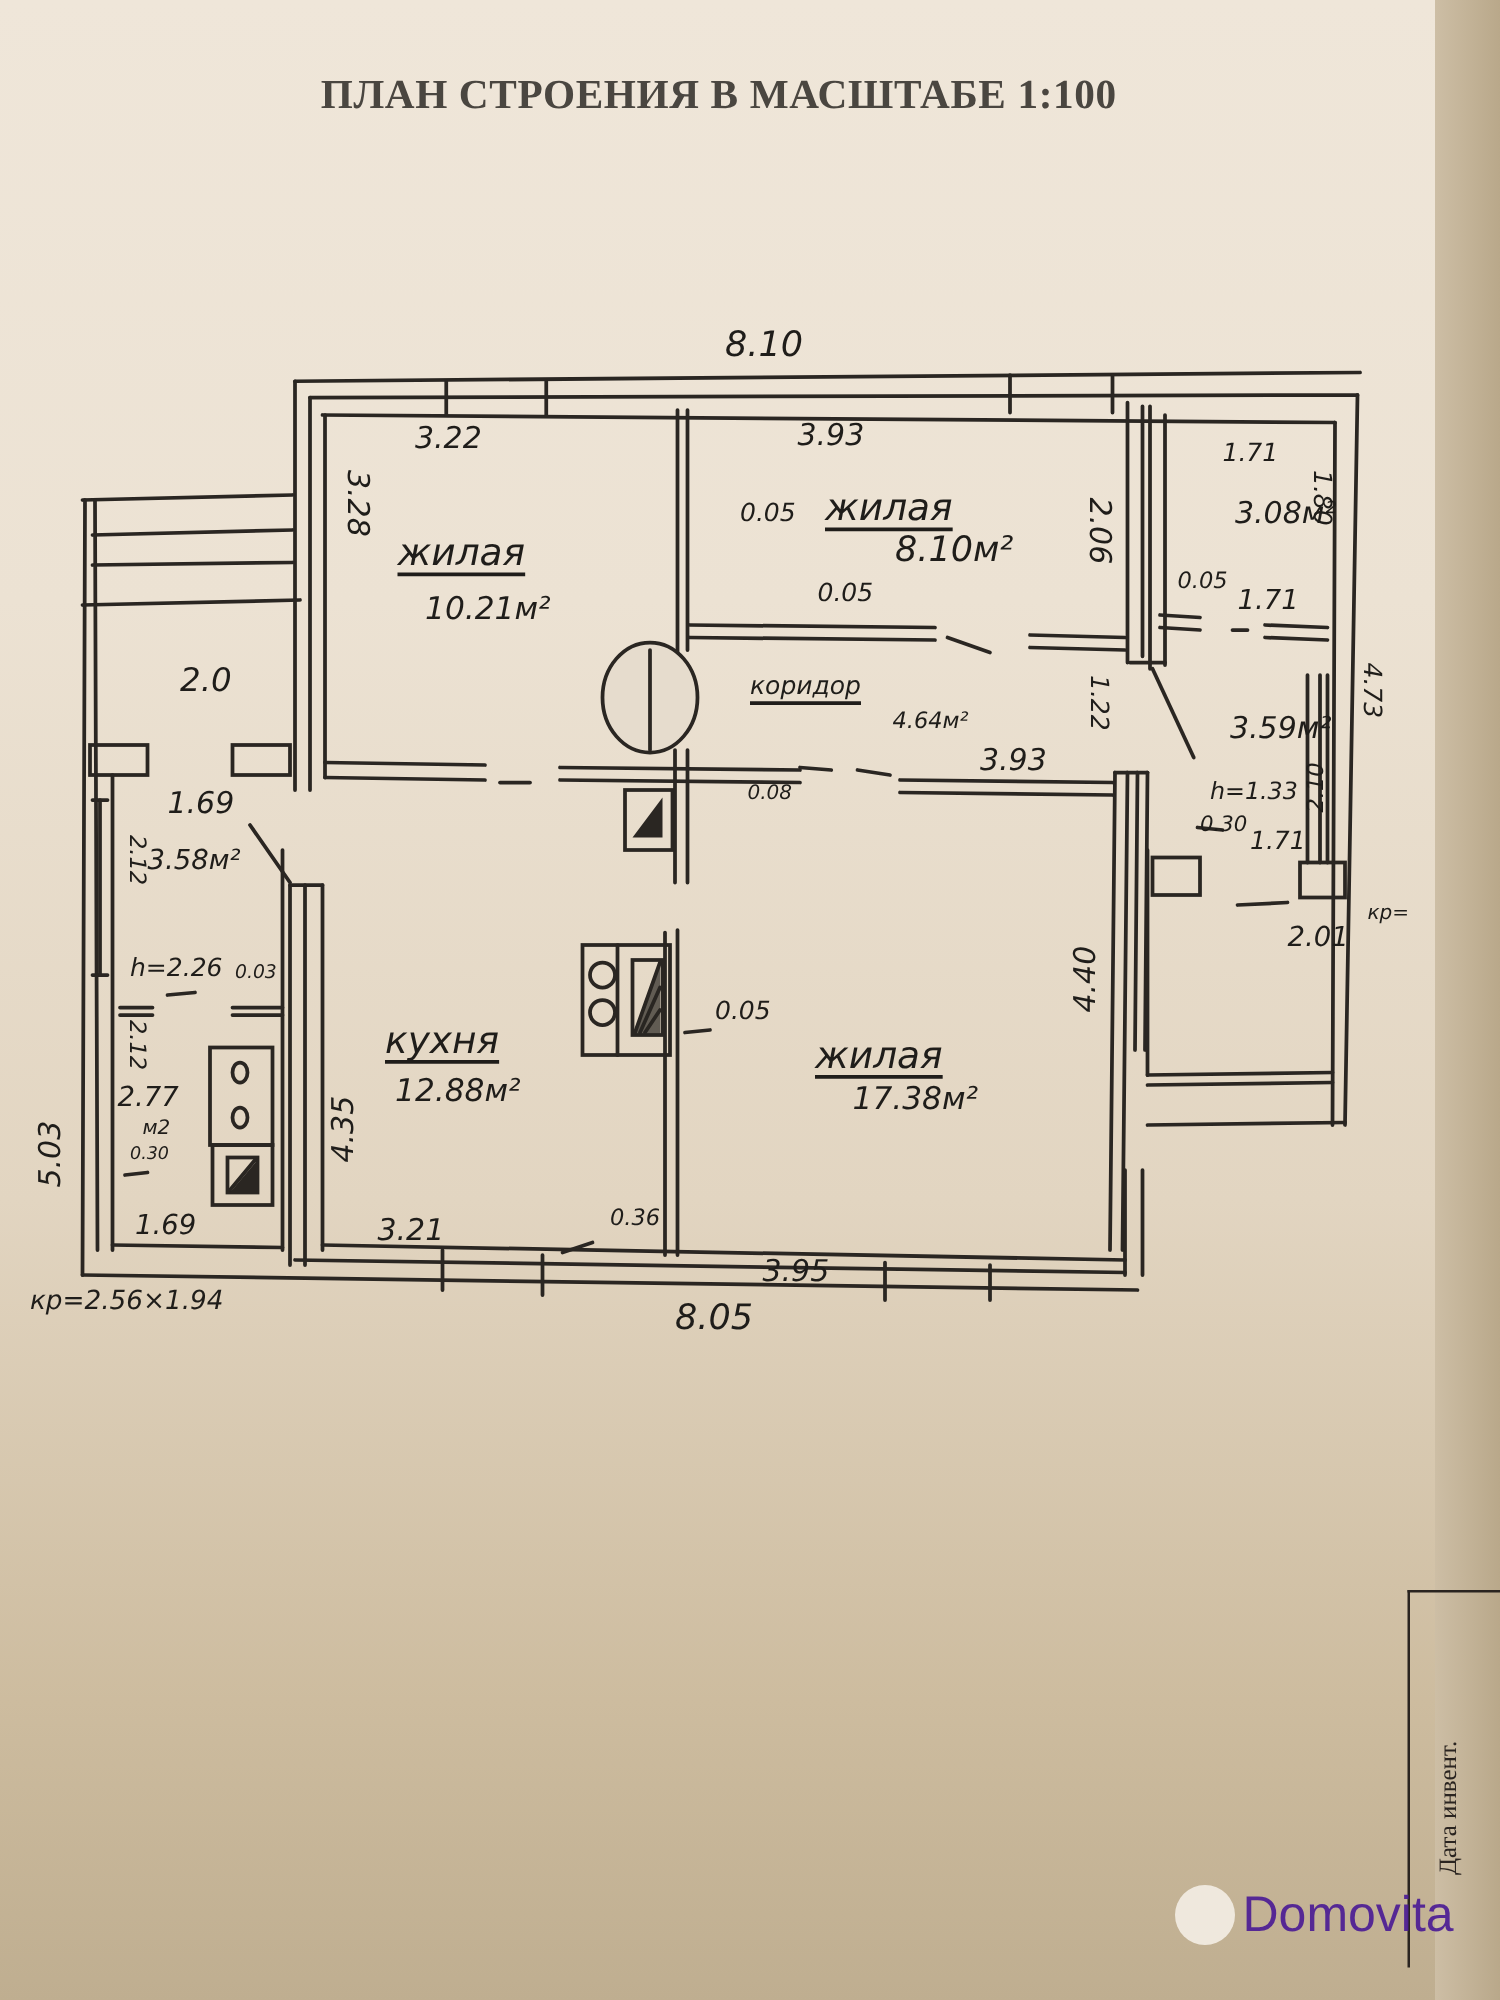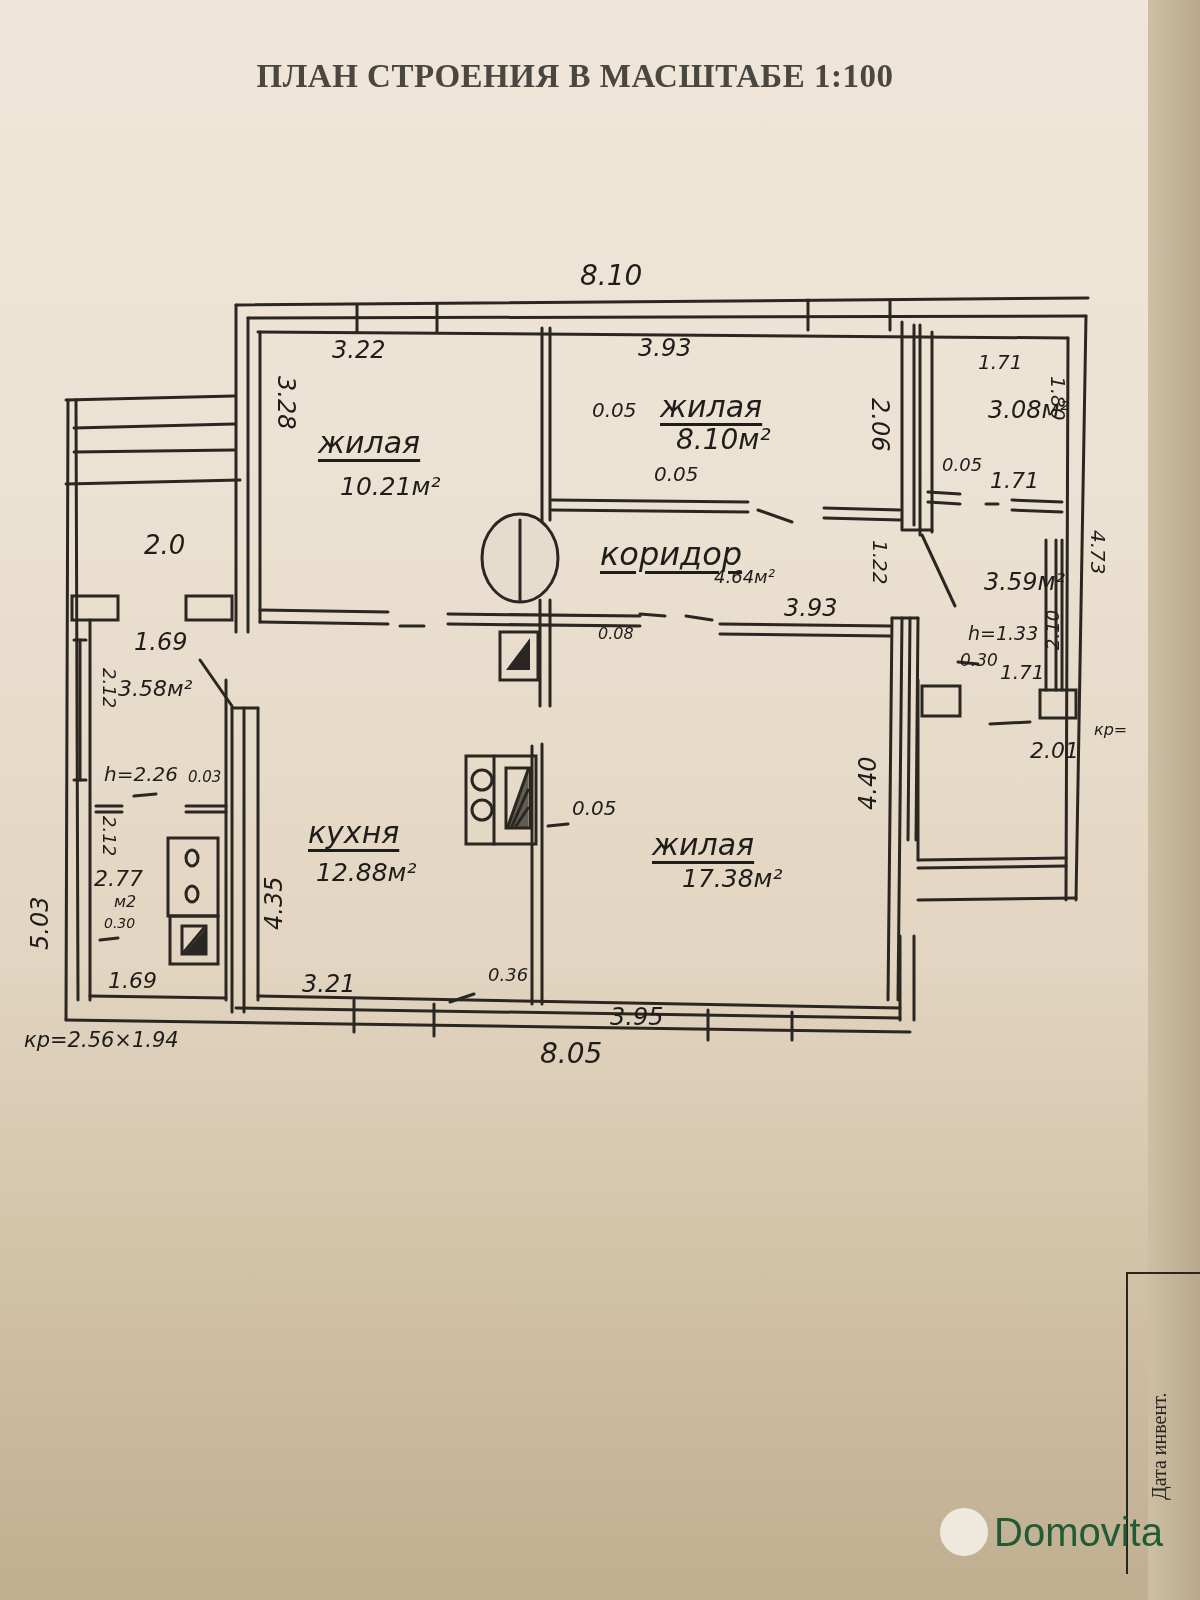--- a/index.html
+++ b/index.html
@@ -37,21 +37,21 @@
     position: absolute; left: 1126px; top: 1272px; width: 80px; height: 300px;
     border-left: 2px solid #2a2420; border-top: 2px solid #2a2420;
   }
   .stamp-text {
     position: absolute; left: 1148px; top: 1500px;
     transform-origin: left top; transform: rotate(-90deg);
     font-family: "Liberation Serif", serif; font-size: 20px; color: #2a2420; white-space: nowrap;
   }
   .watermark {
     position: absolute; left: 940px; top: 1508px; display: flex; align-items: center; gap: 6px;
-    color: #14532d; opacity: 0.92;
+    color: #4c1d95; opacity: 0.92;
   }
   .wm-dot { width: 48px; height: 48px; border-radius: 50%; background: #f3ede4; }
   .wm-text { font-family: "Liberation Sans", sans-serif; font-size: 40px; }
 </style>
 </head>
 <body>
 
 <div class="paper"></div>
 <div class="paper-shadow"></div>
 
@@ -172,27 +172,27 @@
 <div class="hw dim" style="left:540px;top:1040px;font-size:28px;">8.05</div>
 <div class="hw dim vert-up" style="left:28px;top:950px;">5.03</div>
 <div class="hw dim vert" style="left:1108px;top:530px;font-size:20px;">4.73</div>
 
 <div class="hw room-name" style="left:318px;top:428px;">жилая</div>
 <div class="hw area" style="left:340px;top:474px;">10.21м²</div>
 <div class="hw dim" style="left:332px;top:338px;">3.22</div>
 <div class="hw dim vert" style="left:298px;top:376px;">3.28</div>
 
 <div class="hw room-name" style="left:660px;top:392px;">жилая</div>
-<div class="hw area" style="left:676px;top:426px;font-size:28px;">8.10м²</div>
+<div class="hw area" style="left:716px;top:426px;font-size:28px;">8.10м²</div>
 <div class="hw dim" style="left:638px;top:336px;">3.93</div>
 <div class="hw dim vert" style="left:892px;top:398px;">2.06</div>
 <div class="hw small" style="left:592px;top:400px;font-size:20px;">0.05</div>
 
 <div class="hw small" style="left:654px;top:464px;font-size:20px;">0.05</div>
-<div class="hw room-name" style="left:600px;top:538px;font-size:32px;">коридор</div>
+<div class="hw room-name" style="left:600px;top:538px;font-size:20px;">коридор</div>
 <div class="hw area" style="left:714px;top:568px;font-size:18px;">4.64м²</div>
 <div class="hw dim" style="left:784px;top:596px;">3.93</div>
 <div class="hw dim vert" style="left:890px;top:540px;font-size:20px;">1.22</div>
 <div class="hw small" style="left:598px;top:626px;">0.08</div>
 
 <div class="hw room-name" style="left:308px;top:818px;">кухня</div>
 <div class="hw area" style="left:316px;top:860px;">12.88м²</div>
 <div class="hw dim" style="left:302px;top:972px;">3.21</div>
 <div class="hw dim vert-up" style="left:262px;top:930px;">4.35</div>
 <div class="hw small" style="left:488px;top:966px;font-size:18px;">0.36</div>

